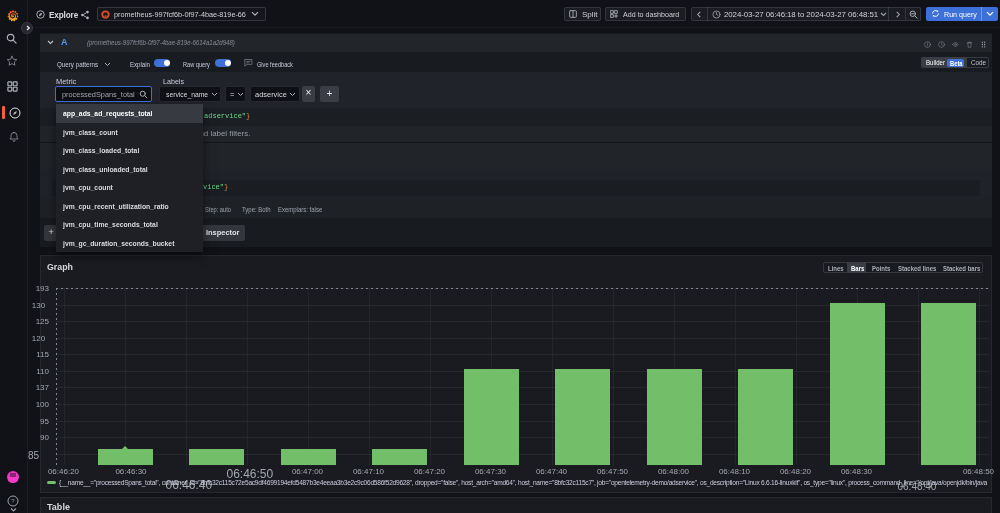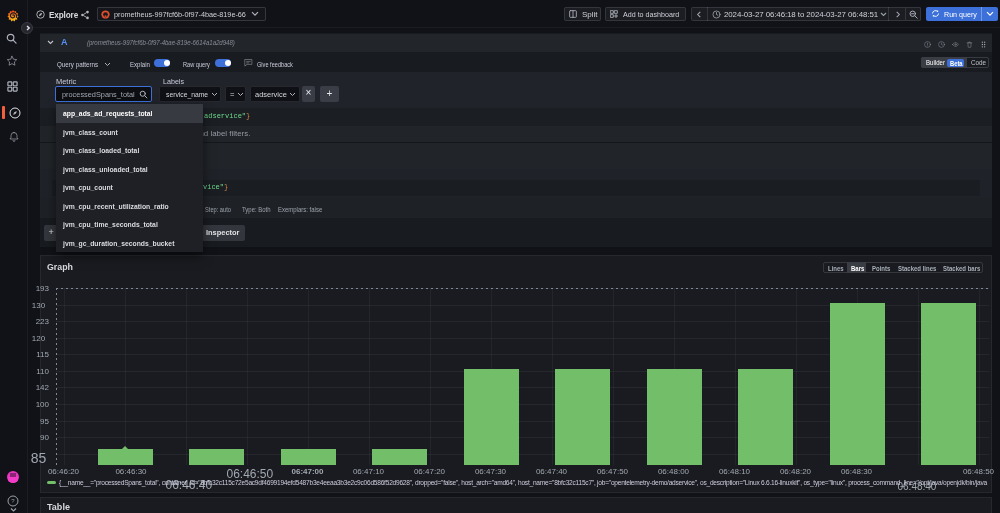--- a/index.html
+++ b/index.html
@@ -294,47 +294,47 @@
 <div class="abs" style="transform:scaleX(0.8);transform-origin:0 50%;left:942.5px;top:263.6px;font-size:7.5px;font-weight:600;color:#aab0b9;">Stacked bars</div>
 
 
 <div id="chart">
     <div>
       <div class="abs" style="left:56px;top:287.9px;width:933px;height:1px;background:rgba(204,204,220,0.07);"></div>
       <div class="abs" style="left:28px;top:283.9px;width:21px;text-align:right;font-size:8px;color:#a2a8b0;">193</div>
       <div class="abs" style="left:56px;top:304.5px;width:933px;height:1px;background:rgba(204,204,220,0.07);"></div>
       <div class="abs" style="left:28px;top:300.5px;width:21px;text-align:center;font-size:8px;color:#a2a8b0;">130</div>
       <div class="abs" style="left:56px;top:321.0px;width:933px;height:1px;background:rgba(204,204,220,0.07);"></div>
-      <div class="abs" style="left:28px;top:317.0px;width:21px;text-align:right;font-size:8px;color:#a2a8b0;">223</div>
+      <div class="abs" style="left:28px;top:317.0px;width:21px;text-align:right;font-size:8px;color:#a2a8b0;">125</div>
       <div class="abs" style="left:56px;top:337.6px;width:933px;height:1px;background:rgba(204,204,220,0.07);"></div>
       <div class="abs" style="left:28px;top:333.6px;width:21px;text-align:center;font-size:8px;color:#a2a8b0;">120</div>
       <div class="abs" style="left:56px;top:354.2px;width:933px;height:1px;background:rgba(204,204,220,0.07);"></div>
       <div class="abs" style="left:28px;top:350.2px;width:21px;text-align:right;font-size:8px;color:#a2a8b0;">115</div>
       <div class="abs" style="left:56px;top:370.8px;width:933px;height:1px;background:rgba(204,204,220,0.07);"></div>
       <div class="abs" style="left:28px;top:366.8px;width:21px;text-align:right;font-size:8px;color:#a2a8b0;">110</div>
       <div class="abs" style="left:56px;top:387.3px;width:933px;height:1px;background:rgba(204,204,220,0.07);"></div>
-      <div class="abs" style="left:28px;top:383.3px;width:21px;text-align:right;font-size:8px;color:#a2a8b0;">142</div>
+      <div class="abs" style="left:28px;top:383.3px;width:21px;text-align:right;font-size:8px;color:#a2a8b0;">137</div>
       <div class="abs" style="left:56px;top:403.9px;width:933px;height:1px;background:rgba(204,204,220,0.07);"></div>
       <div class="abs" style="left:28px;top:399.9px;width:21px;text-align:right;font-size:8px;color:#a2a8b0;">100</div>
       <div class="abs" style="left:56px;top:420.5px;width:933px;height:1px;background:rgba(204,204,220,0.07);"></div>
       <div class="abs" style="left:28px;top:416.5px;width:21px;text-align:right;font-size:8px;color:#a2a8b0;">95</div>
       <div class="abs" style="left:56px;top:437.0px;width:933px;height:1px;background:rgba(204,204,220,0.07);"></div>
       <div class="abs" style="left:28px;top:433.0px;width:21px;text-align:right;font-size:8px;color:#a2a8b0;">90</div>
       <div class="abs" style="left:56px;top:453.6px;width:933px;height:1px;background:rgba(204,204,220,0.07);"></div>
-      <div class="abs" style="left:28px;top:449.6px;width:21px;text-align:center;font-size:14px;color:#a2a8b0;">85</div>
+      <div class="abs" style="left:28px;top:449.6px;width:21px;text-align:left;font-size:10px;color:#a2a8b0;">85</div>
       <div class="abs" style="left:63.5px;top:288px;width:1px;height:177px;background:rgba(204,204,220,0.06);"></div>
       <div class="abs" style="left:43.5px;top:467px;width:40px;text-align:center;font-size:8px;color:#a2a8b0;">06:46:20</div>
       <div class="abs" style="left:124.5px;top:288px;width:1px;height:177px;background:rgba(204,204,220,0.06);"></div>
       <div class="abs" style="left:111px;top:467px;width:40px;text-align:center;font-size:8px;color:#a2a8b0;">06:46:30</div>
       <div class="abs" style="left:185.5px;top:288px;width:1px;height:177px;background:rgba(204,204,220,0.06);"></div>
       <div class="abs" style="left:165.5px;top:478px;width:40px;text-align:left;font-size:12px;color:#a2a8b0;">06:46:40</div>
       <div class="abs" style="left:246.5px;top:288px;width:1px;height:177px;background:rgba(204,204,220,0.06);"></div>
       <div class="abs" style="left:226.5px;top:467px;width:40px;text-align:center;font-size:12px;color:#a2a8b0;">06:46:50</div>
       <div class="abs" style="left:307.5px;top:288px;width:1px;height:177px;background:rgba(204,204,220,0.06);"></div>
-      <div class="abs" style="left:287.5px;top:467px;width:40px;text-align:center;font-size:8px;color:#a2a8b0;font-weight:bold;">06:47:00</div>
+      <div class="abs" style="left:287.5px;top:467px;width:40px;text-align:center;font-size:8px;color:#a2a8b0;">06:47:00</div>
       <div class="abs" style="left:368.5px;top:288px;width:1px;height:177px;background:rgba(204,204,220,0.06);"></div>
       <div class="abs" style="left:348.5px;top:467px;width:40px;text-align:center;font-size:8px;color:#a2a8b0;">06:47:10</div>
       <div class="abs" style="left:429.5px;top:288px;width:1px;height:177px;background:rgba(204,204,220,0.06);"></div>
       <div class="abs" style="left:409.5px;top:467px;width:40px;text-align:center;font-size:8px;color:#a2a8b0;">06:47:20</div>
       <div class="abs" style="left:490.5px;top:288px;width:1px;height:177px;background:rgba(204,204,220,0.06);"></div>
       <div class="abs" style="left:470.5px;top:467px;width:40px;text-align:center;font-size:8px;color:#a2a8b0;">06:47:30</div>
       <div class="abs" style="left:551.5px;top:288px;width:1px;height:177px;background:rgba(204,204,220,0.06);"></div>
       <div class="abs" style="left:531.5px;top:467px;width:40px;text-align:center;font-size:8px;color:#a2a8b0;">06:47:40</div>
       <div class="abs" style="left:612.5px;top:288px;width:1px;height:177px;background:rgba(204,204,220,0.06);"></div>
       <div class="abs" style="left:592.5px;top:467px;width:40px;text-align:center;font-size:8px;color:#a2a8b0;">06:47:50</div>

